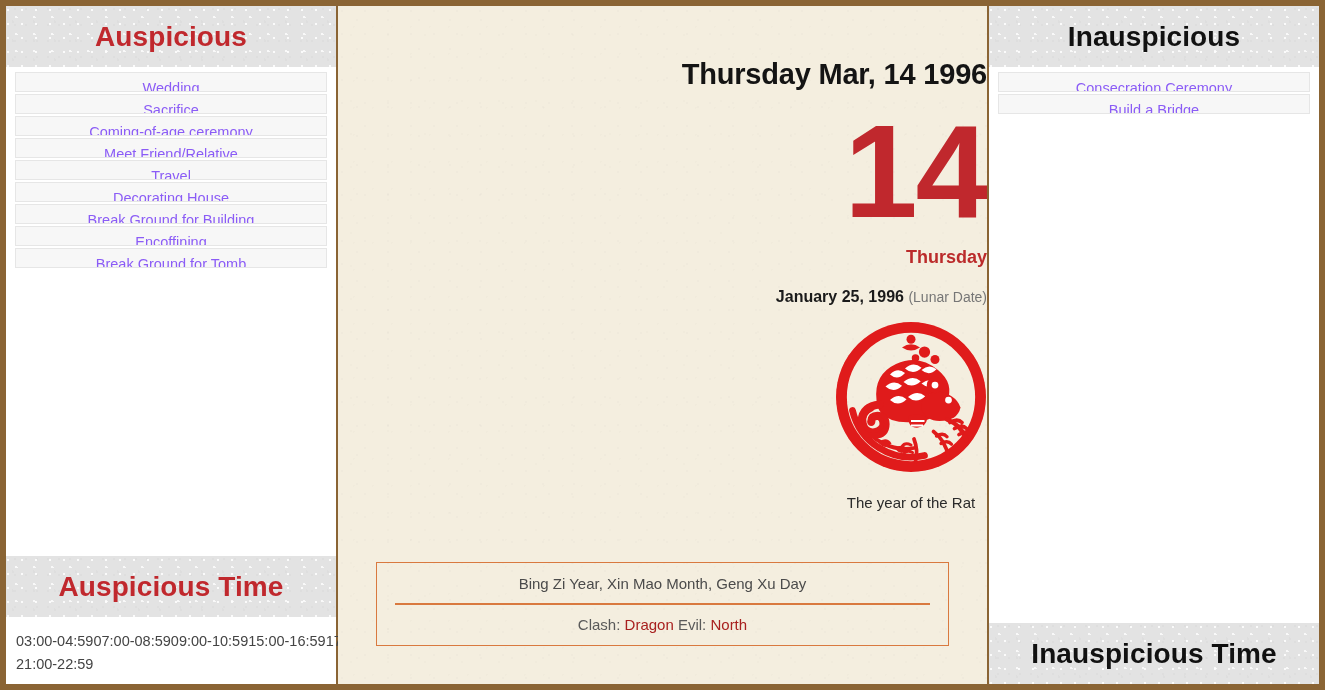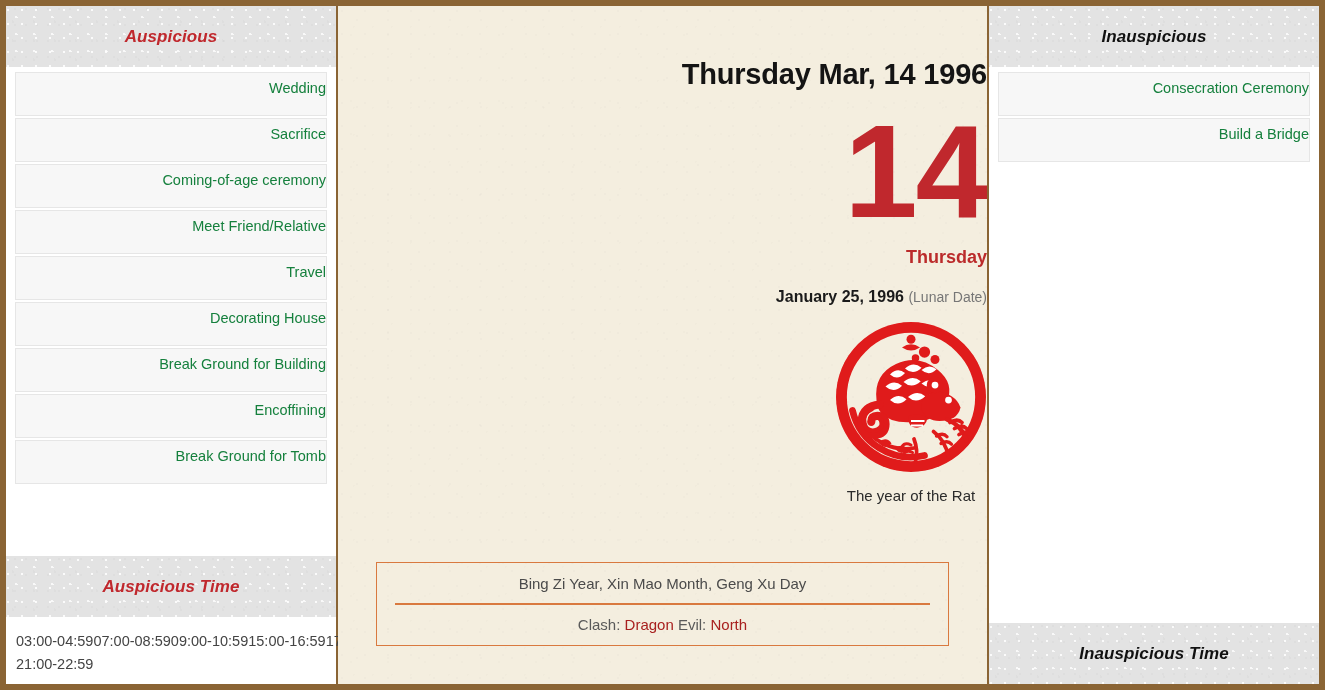--- a/index.html
+++ b/index.html
@@ -57,45 +57,44 @@
       radial-gradient(circle at 58% 66%, rgba(255,255,255,0.8) 0 1.2px, transparent 1.2px),
       radial-gradient(circle at 80% 18%, rgba(0,0,0,0.025) 0 1.2px, transparent 1.2px),
       radial-gradient(circle at 33% 82%, rgba(0,0,0,0.022) 0 1.2px, transparent 1.2px);
     background-size: 14px 14px, 18px 17px, 11px 16px, 21px 19px;
     display: flex;
     align-items: center;
     justify-content: center;
     flex: 0 0 61px;
   }
   .band-title {
-    font-size: 17px;
+    font-size: 28px;
     font-weight: bold;
     letter-spacing: .1px;
-    font-style: italic;
   }
   .band-title.red   { color: #c0282d; }
   .band-title.black { color: #111111; }
 
   
   .list {
     padding: 5px 9px 0 9px;
     display: flex;
     flex-direction: column;
     gap: 2px;
     flex: 1 1 auto;
     align-content: flex-start;
   }
   .list-item {
     background: #f7f7f7;
     border: 1px solid #e6e6e6;
-    height: 44px;
+    height: 20px;
     line-height: 30px;
-    text-align: right;
+    text-align: center;
     font-size: 14.5px;
-    color: #15803d;
+    color: #8b5cf6;
     white-space: nowrap;
     overflow: hidden;
   }
 
   
   .time-body {
     padding: 16px 10px 12px 10px;
     display: grid;
     grid-template-columns: 1fr 1fr 1fr 1fr 1fr;
     row-gap: 7px;
@@ -144,21 +143,21 @@
     color: #767676;
   }
 
   .zodiac-wrap {
     margin-top: 16px;
     display: flex;
     flex-direction: column;
     align-items: center;
   }
   .zodiac-caption {
-    margin-top: 11px;
+    margin-top: 18px;
     font-size: 15px;
     color: #2b2b2b;
   }
 
   
   .ganzhi-box {
     position: absolute;
     left: 38px;
     right: 38px;
     bottom: 38px;

